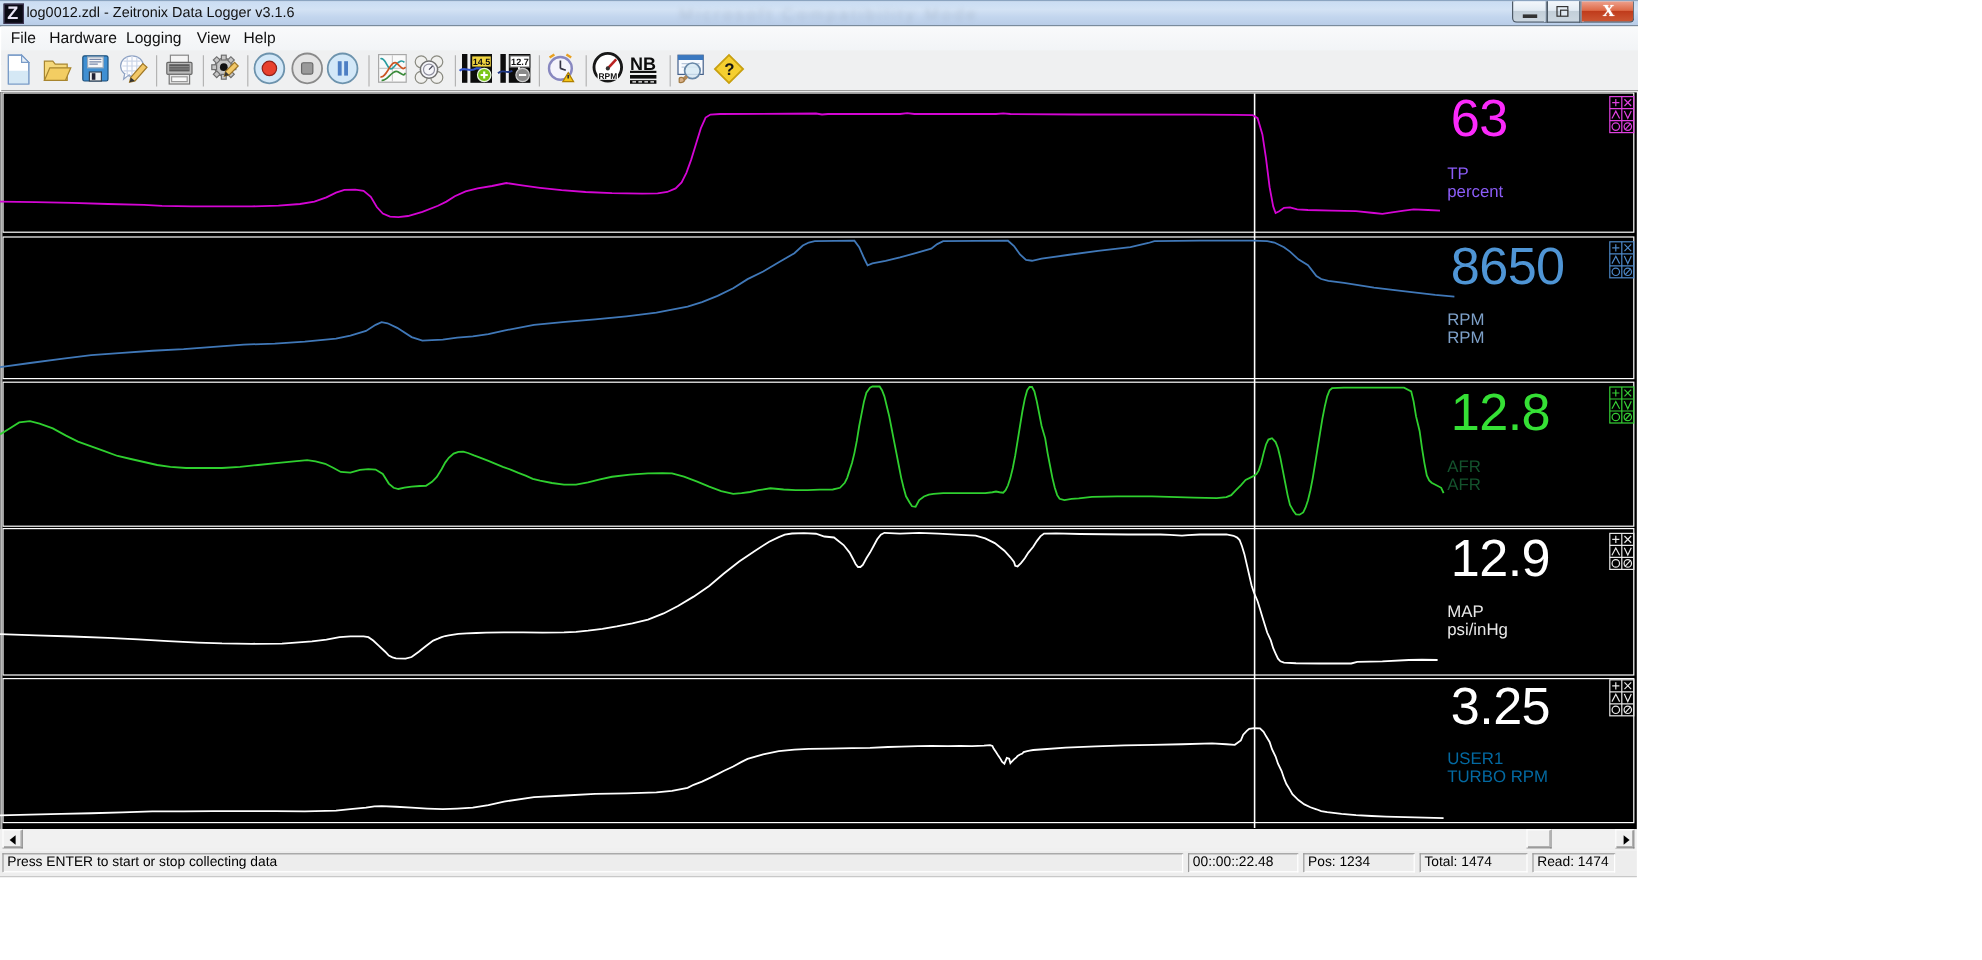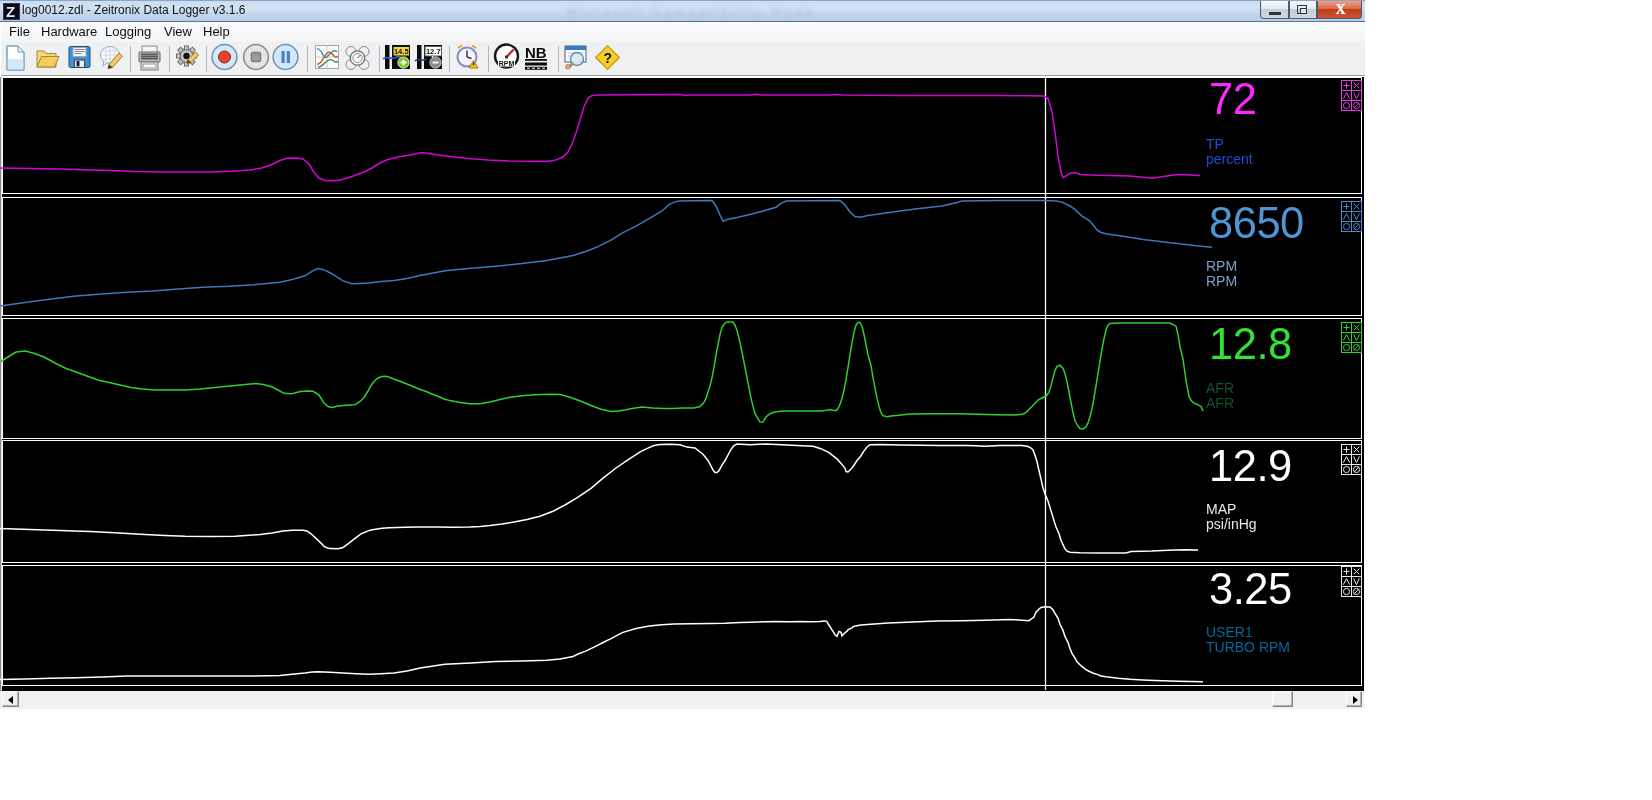--- a/index.html
+++ b/index.html
@@ -213,39 +213,46 @@
   </svg>
   </div>
   <div id="chart"></div>
   <div style="position:absolute;left:0;top:77px;width:1px;height:614px;background:#8c8c8c;"></div>
   <div style="position:absolute;left:1px;top:77px;width:1px;height:614px;background:#e0e0e0;"></div>
   <div class="panel" style="top:77px;height:117px;"></div>
   <div class="panel" style="top:197px;height:119px;"></div>
   <div class="panel" style="top:318px;height:121px;"></div>
   <div class="panel" style="top:440px;height:123px;"></div>
   <div class="panel" style="top:565px;height:121px;"></div>
-  <div class="pval" style="top:77px;color:#fb2afb;">72</div>
+  <div class="pval" style="top:77px;color:#fb2afb;">63</div>
   <div class="pval" style="top:201px;color:#4f95d5;">8650</div>
   <div class="pval" style="top:322px;color:#35e035;">12.8</div>
   <div class="pval" style="top:444px;color:#ffffff;">12.9</div>
   <div class="pval" style="top:567px;color:#ffffff;">3.25</div>
-  <div class="plab" style="top:137px;color:#1d4ed8;">TP<br>percent</div>
+  <div class="plab" style="top:137px;color:#8b5cf6;">TP<br>percent</div>
   <div class="plab" style="top:259px;color:#7da0c8;">RPM<br>RPM</div>
   <div class="plab" style="top:381px;color:#14532d;">AFR<br>AFR</div>
   <div class="plab" style="top:502px;color:#e8e8e8;">MAP<br>psi/inHg</div>
   <div class="plab" style="top:625px;color:#0369a1;">USER1<br>TURBO RPM</div>
   <div style="position:absolute;left:0;top:691px;width:1364px;height:18px;background:#f0f0f0;"></div>
   <div id="scrollbar">
     <div class="sbtn" style="left:0;">
         <div class="arrow" style="left:5px;top:4px;border-top:4px solid transparent;border-bottom:4px solid transparent;border-right:5px solid #000;"></div>
       </div>
     <div class="sbtn" style="left:1344px;width:16px;">
         <div class="arrow" style="left:6px;top:4px;border-top:4px solid transparent;border-bottom:4px solid transparent;border-left:5px solid #000;"></div>
       </div>
     <div class="sbtn" style="left:1270px;width:21px;"></div>
+  </div>
+  <div id="statusbar">
+    <div class="sbox" style="left:2px;width:984px;">Press ENTER to start or stop collecting data</div>
+    <div class="sbox" style="left:990px;width:92px;">00::00::22.48</div>
+    <div class="sbox" style="left:1086px;width:93px;">Pos: 1234</div>
+    <div class="sbox" style="left:1183px;width:90px;">Total: 1474</div>
+    <div class="sbox" style="left:1277px;width:69px;">Read: 1474</div>
   </div>
   <svg id="overlay" viewBox="0 0 1366 731">
     <defs>
       <g id="pg" fill="none" stroke-width="1">
         <rect x="0.5" y="0.5" width="20" height="30"></rect>
         <line x1="10.5" y1="0.5" x2="10.5" y2="30.5"></line>
         <line x1="0.5" y1="10.5" x2="20.5" y2="10.5"></line>
         <line x1="0.5" y1="20.5" x2="20.5" y2="20.5"></line>
         <path d="M2.5 5.5 H8.5 M5.5 2.5 V8.5"></path>
         <path d="M12.7 2.7 L18.3 8.3 M18.3 2.7 L12.7 8.3"></path>

